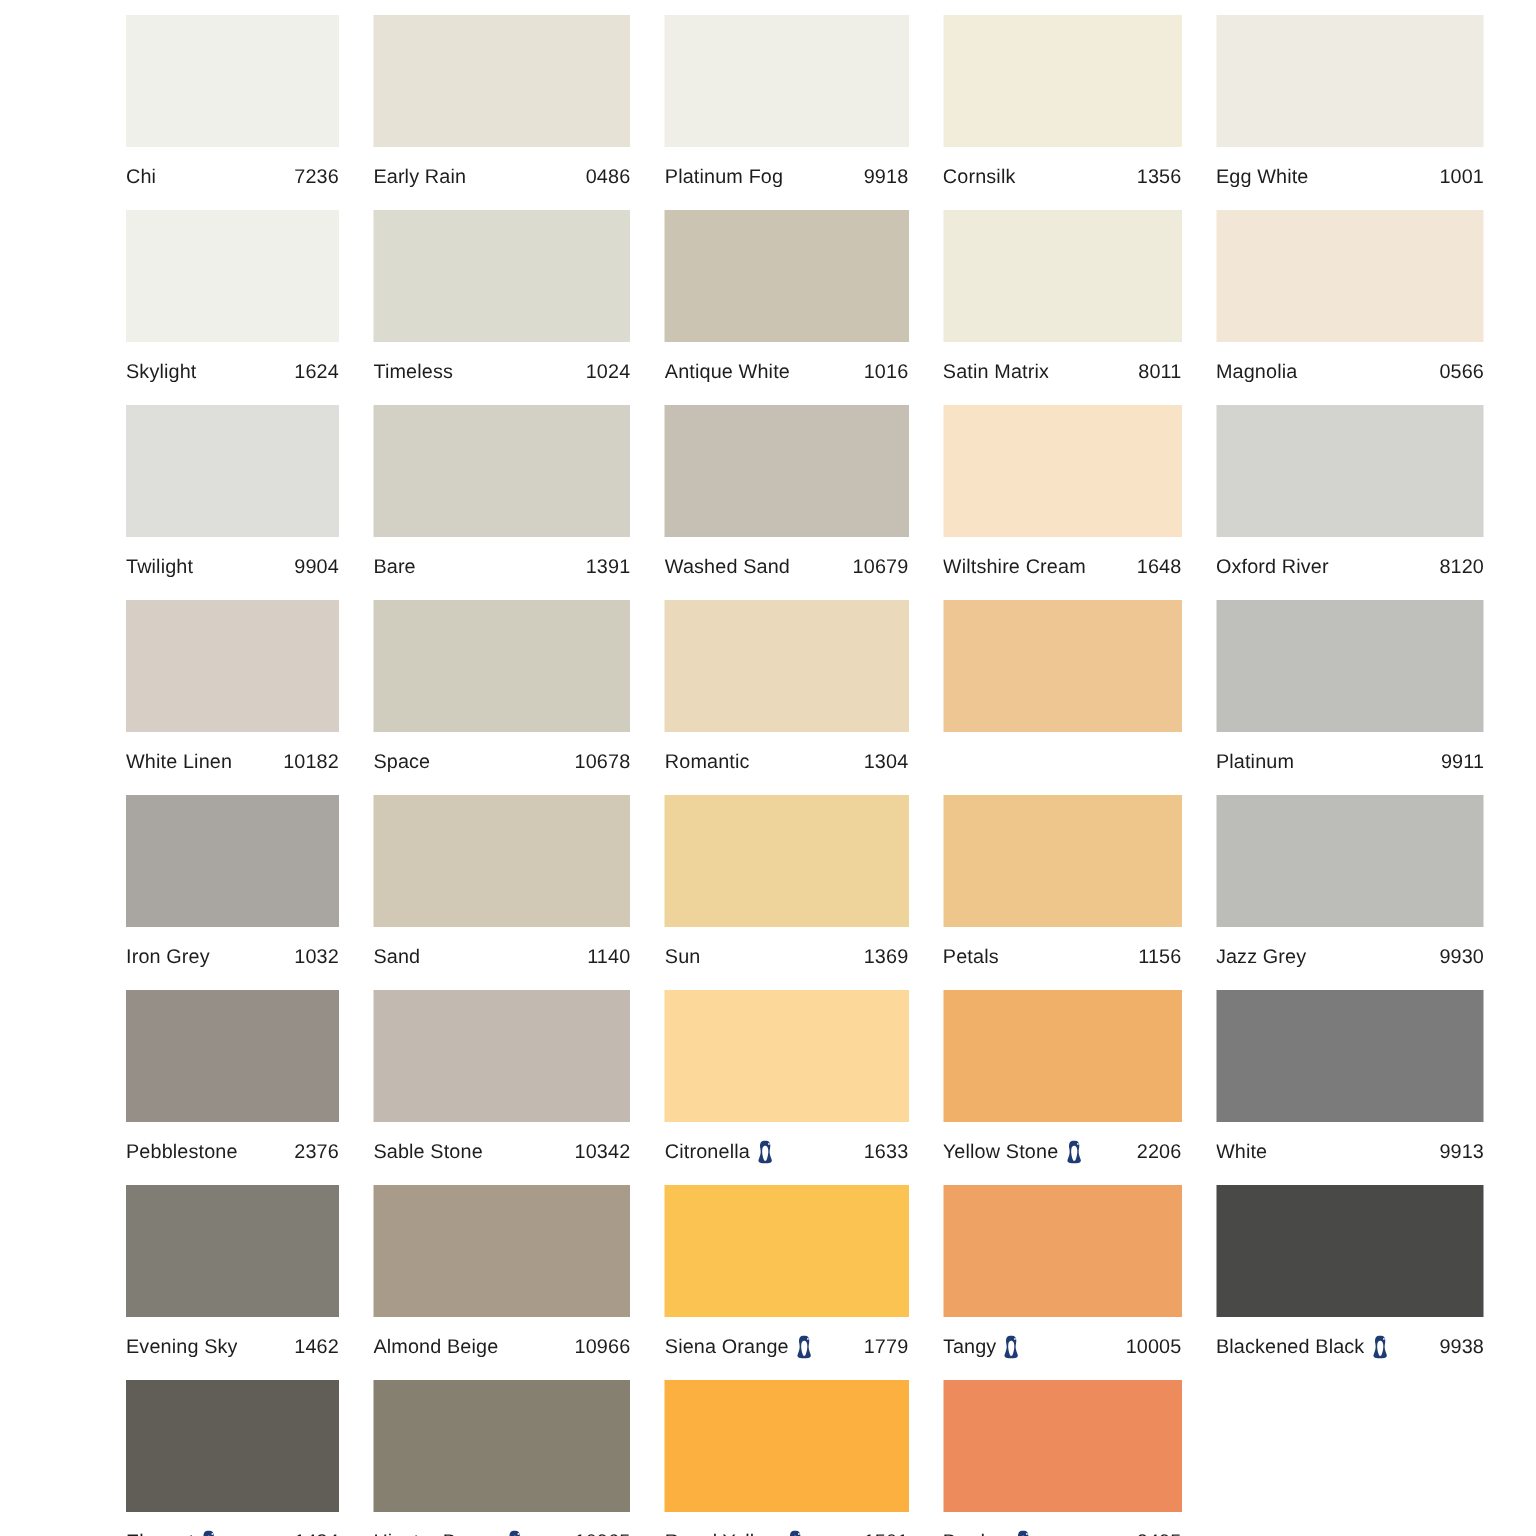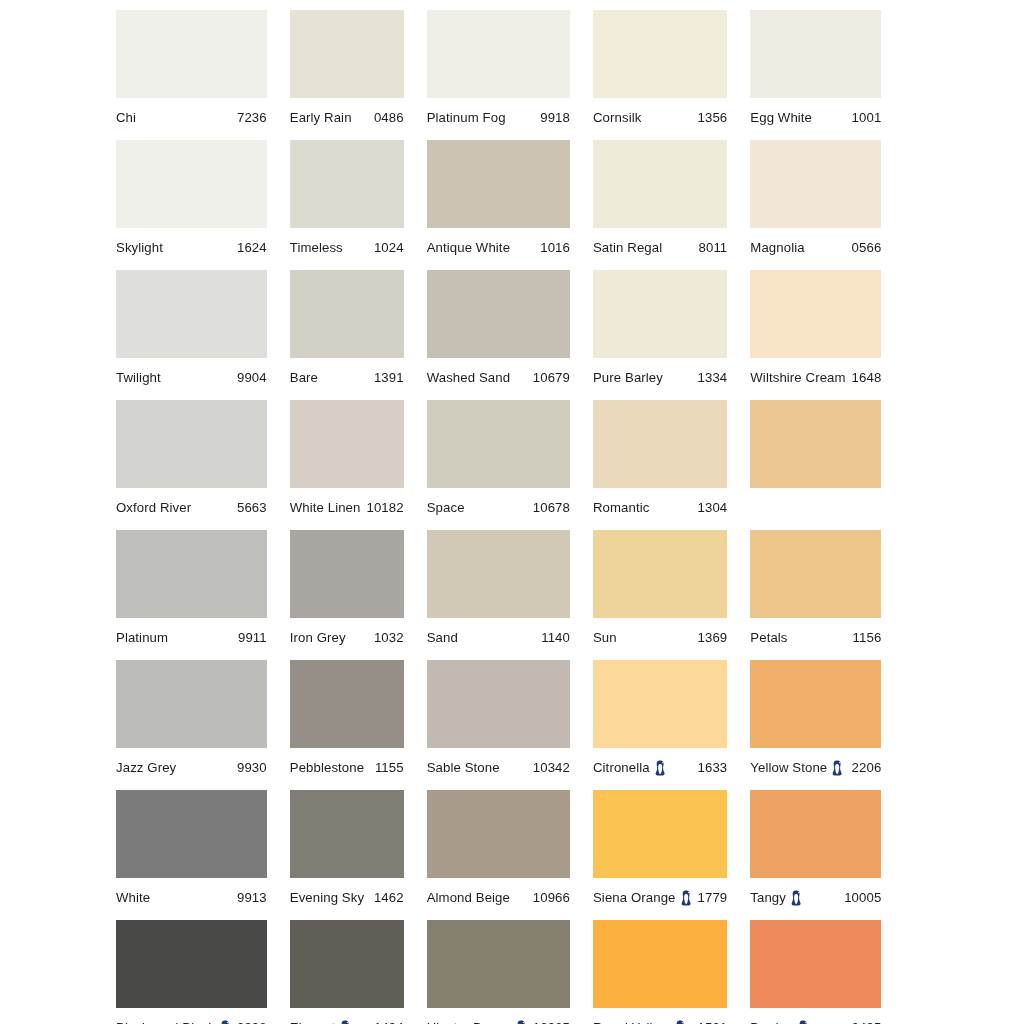--- a/index.html
+++ b/index.html
@@ -13,21 +13,21 @@
     font-family: "Liberation Sans", sans-serif;
     color: #1a1a1a;
     overflow: hidden;
   }
   #swatch-sheet {
     position: relative;
     width: 1024px;
     height: 1024px;
     background: #ffffff;
     box-sizing: border-box;
-    padding-left: 116px;
+    padding-left: 84px;
     padding-right: 158px;
     padding-top: 10px;
   }
   .swatch-grid {
     display: grid;
     grid-template-columns: repeat(5, 1fr);
     column-gap: 23px;
     row-gap: 0px;
   }
   .swatch-cell {
@@ -59,20 +59,21 @@
     overflow: hidden;
   }
   .swatch-name {
     color: #1d1d1d;
     font-size: 13.2px;
   }
   .swatch-code {
     color: #1d1d1d;
     font-size: 13.2px;
     padding-left: 6px;
+    margin-left: 28px;
   }
   .penguin-icon {
     display: inline-block;
     width: 11px;
     height: 16px;
     flex: 0 0 auto;
     position: relative;
     top: 0px;
   }
   .penguin-icon svg {
@@ -155,21 +156,21 @@
           <div class="swatch-name-wrap">
             <span class="swatch-name">Antique White</span>
           </div>
           <span class="swatch-code">1016</span>
         </div>
       </div>
       <div class="swatch-cell">
         <div class="swatch-chip" style="background: rgb(238, 235, 218);"></div>
         <div class="swatch-caption">
           <div class="swatch-name-wrap">
-            <span class="swatch-name">Satin Regal</span>
+            <span class="swatch-name">Satin Matrix</span>
           </div>
           <span class="swatch-code">8011</span>
         </div>
       </div>
       <div class="swatch-cell">
         <div class="swatch-chip" style="background: rgb(242, 230, 215);"></div>
         <div class="swatch-caption">
           <div class="swatch-name-wrap">
             <span class="swatch-name">Magnolia</span>
           </div>
@@ -197,44 +198,35 @@
       <div class="swatch-cell">
         <div class="swatch-chip" style="background: rgb(198, 191, 179);"></div>
         <div class="swatch-caption">
           <div class="swatch-name-wrap">
             <span class="swatch-name">Washed Sand</span>
           </div>
           <span class="swatch-code">10679</span>
         </div>
       </div>
       <div class="swatch-cell">
-        <div class="swatch-chip" style="background: rgb(239, 233, 215);"></div>
-        <div class="swatch-caption">
-          <div class="swatch-name-wrap">
-            <span class="swatch-name">Pure Barley</span>
-          </div>
-          <span class="swatch-code">1334</span>
-        </div>
-      </div>
-      <div class="swatch-cell">
         <div class="swatch-chip" style="background: rgb(248, 227, 198);"></div>
         <div class="swatch-caption">
           <div class="swatch-name-wrap">
             <span class="swatch-name">Wiltshire Cream</span>
           </div>
           <span class="swatch-code">1648</span>
         </div>
       </div>
       <div class="swatch-cell">
         <div class="swatch-chip" style="background: rgb(211, 212, 207);"></div>
         <div class="swatch-caption">
           <div class="swatch-name-wrap">
             <span class="swatch-name">Oxford River</span>
           </div>
-          <span class="swatch-code">5663</span>
+          <span class="swatch-code">8120</span>
         </div>
       </div>
       <div class="swatch-cell">
         <div class="swatch-chip" style="background: rgb(215, 207, 198);"></div>
         <div class="swatch-caption">
           <div class="swatch-name-wrap">
             <span class="swatch-name">White Linen</span>
           </div>
           <span class="swatch-code">10182</span>
         </div>
@@ -313,21 +305,21 @@
           </div>
           <span class="swatch-code">9930</span>
         </div>
       </div>
       <div class="swatch-cell">
         <div class="swatch-chip" style="background: rgb(149, 143, 135);"></div>
         <div class="swatch-caption">
           <div class="swatch-name-wrap">
             <span class="swatch-name">Pebblestone</span>
           </div>
-          <span class="swatch-code">1155</span>
+          <span class="swatch-code">2376</span>
         </div>
       </div>
       <div class="swatch-cell">
         <div class="swatch-chip" style="background: rgb(194, 186, 176);"></div>
         <div class="swatch-caption">
           <div class="swatch-name-wrap">
             <span class="swatch-name">Sable Stone</span>
           </div>
           <span class="swatch-code">10342</span>
         </div>

